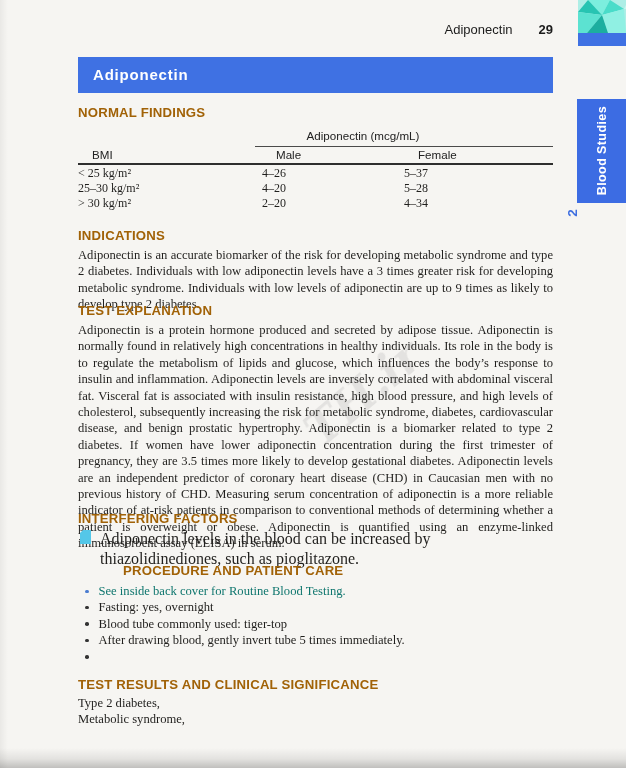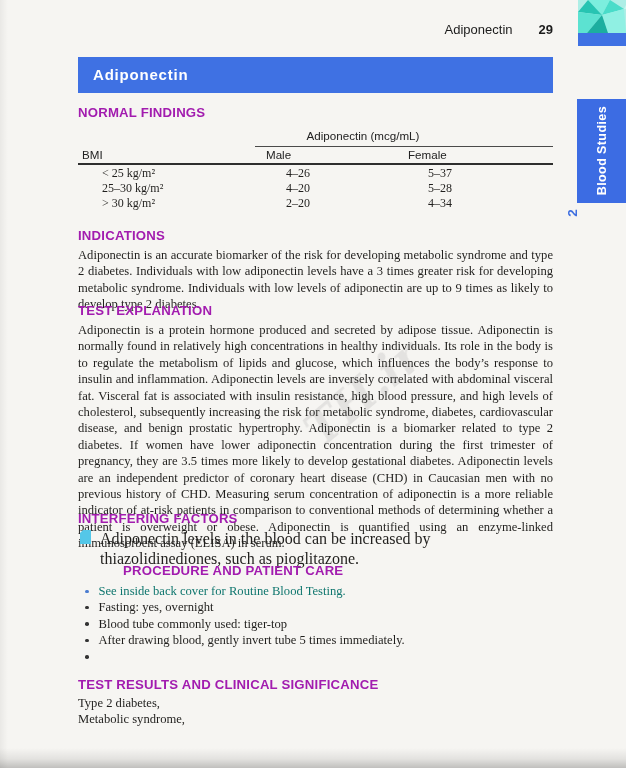--- a/index.html
+++ b/index.html
@@ -38,42 +38,42 @@
   .banner {
     position:absolute; top:57px; left:78px; width:475px; height:36px;
     background:#3f71e3; color:#ffffff;
     font-family:"Liberation Sans", sans-serif; font-weight:700; font-size:15px;
     letter-spacing:0.8px; line-height:36px; padding-left:15px; box-sizing:border-box;
   }
 
   .heading {
     position:absolute; left:78px;
     font-family:"Liberation Sans", sans-serif; font-weight:700; font-size:13.2px;
-    color:#a21caf; letter-spacing:0.2px; white-space:nowrap;
+    color:#a16207; letter-spacing:0.2px; white-space:nowrap;
   }
 
   .bodytext {
     position:absolute; left:78px; width:475px;
     font-size:12.6px; line-height:16.4px; text-align:justify;
   }
 
   
   .nf-table { position:absolute; left:78px; top:129px; width:475px; font-size:12px; }
   .nf-spanner {
     position:absolute; left:100px; width:370px; top:0; text-align:center;
     font-family:"Liberation Sans", sans-serif; font-size:11.6px; color:#222;
   }
   .nf-rule-spanner { position:absolute; left:177px; right:0; top:17px; height:1px; background:#4a4a4a; }
   .nf-cols, .nf-row { display:grid; grid-template-columns:184px 142px 1fr; }
   .nf-cols {
-    position:absolute; top:19px; left:4px; right:0;
+    position:absolute; top:19px; left:14px; right:0;
     font-family:"Liberation Sans", sans-serif; font-size:11.6px; color:#222;
   }
   .nf-rule-head { position:absolute; left:0; right:0; top:34px; height:1.5px; background:#2e2e2e; }
-  .nf-rows { position:absolute; top:37px; left:0; right:9px;margin-left:24px; }
+  .nf-rows { position:absolute; top:37px; left:0; right:9px; }
   .nf-row { line-height:15px; }
 
   
   .flag-note { position:absolute; left:78px; top:529px; width:475px; display:flex; }
   .flag-icon {
     width:11px; height:14px; margin:1px 9px 0 2px; flex:0 0 auto;
     background:#54c7e8;
     clip-path:polygon(28% 0, 100% 0, 100% 100%, 0 100%, 0 22%);
   }
   .flag-note .note-text { font-size:16px; line-height:20px; }

